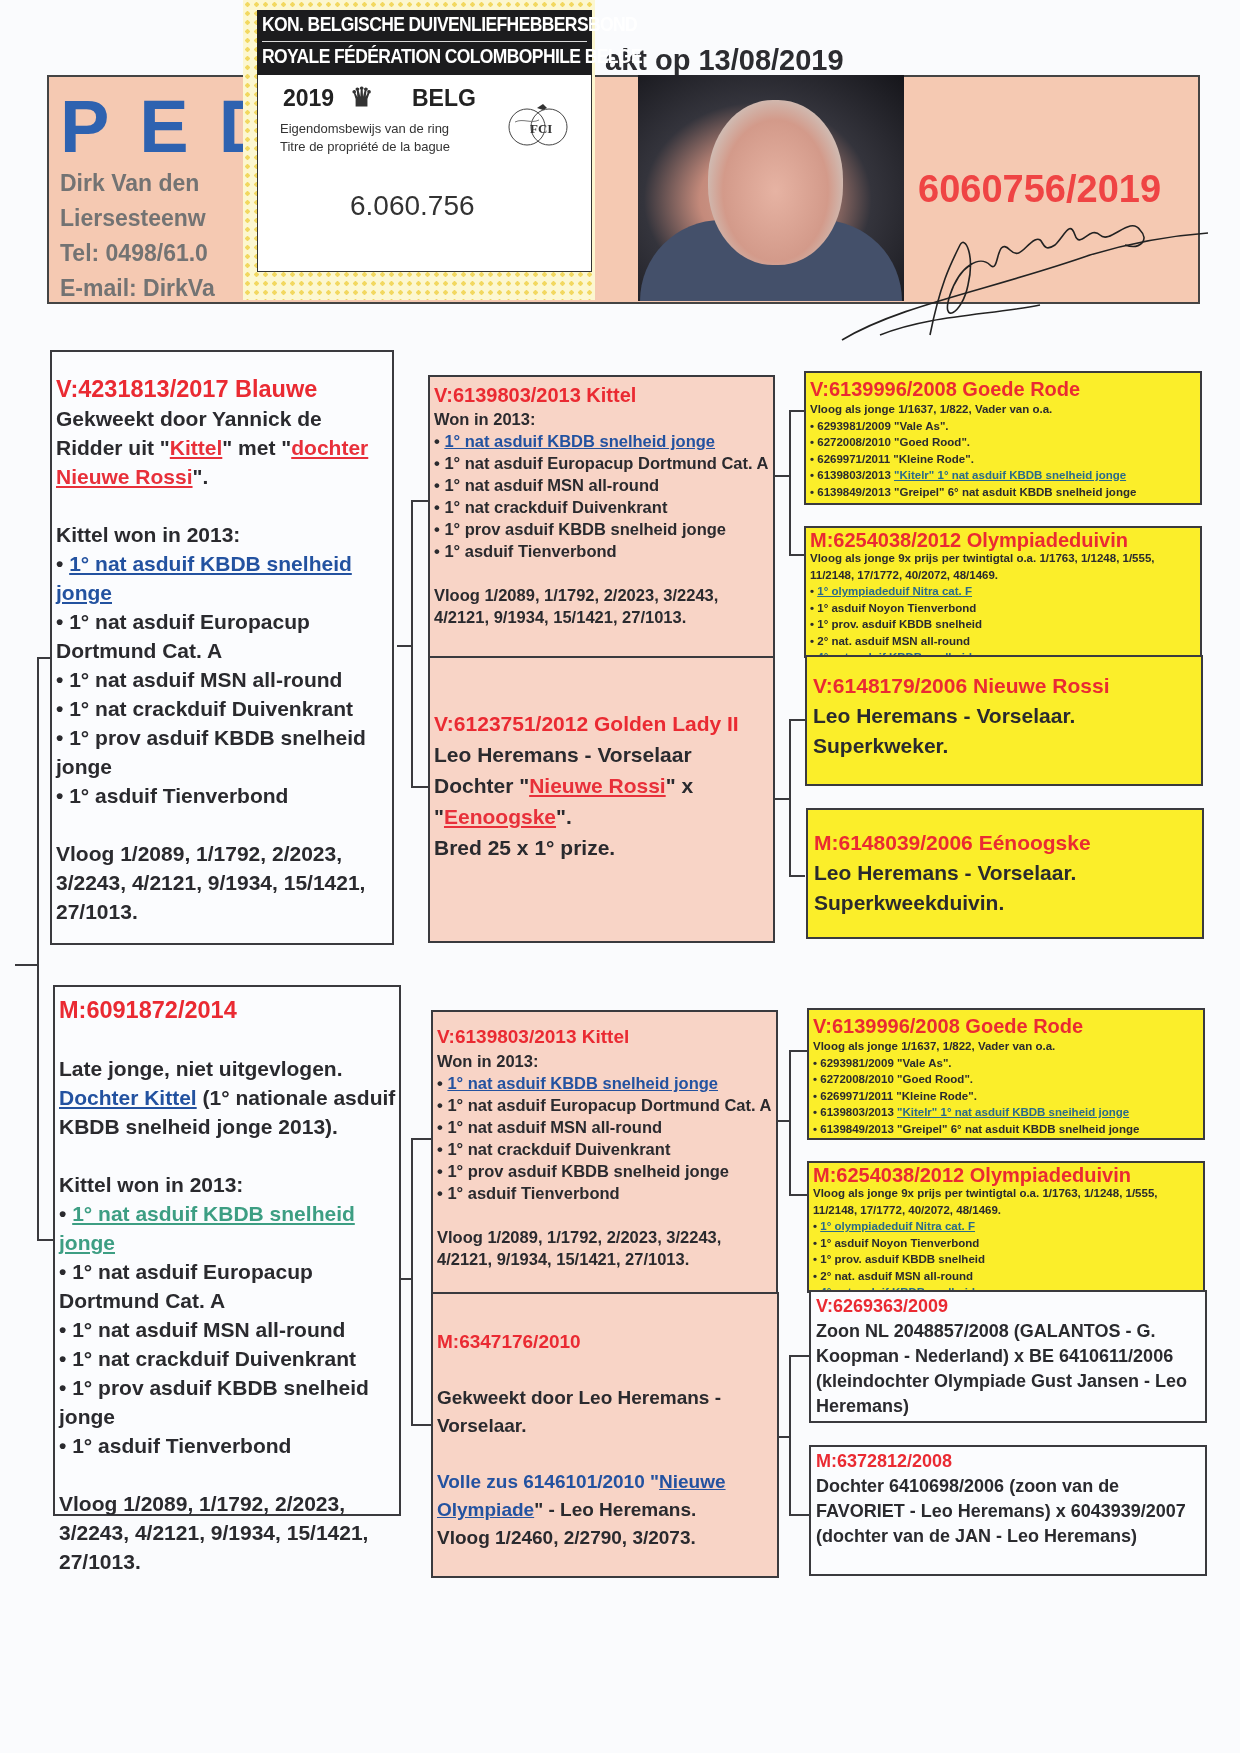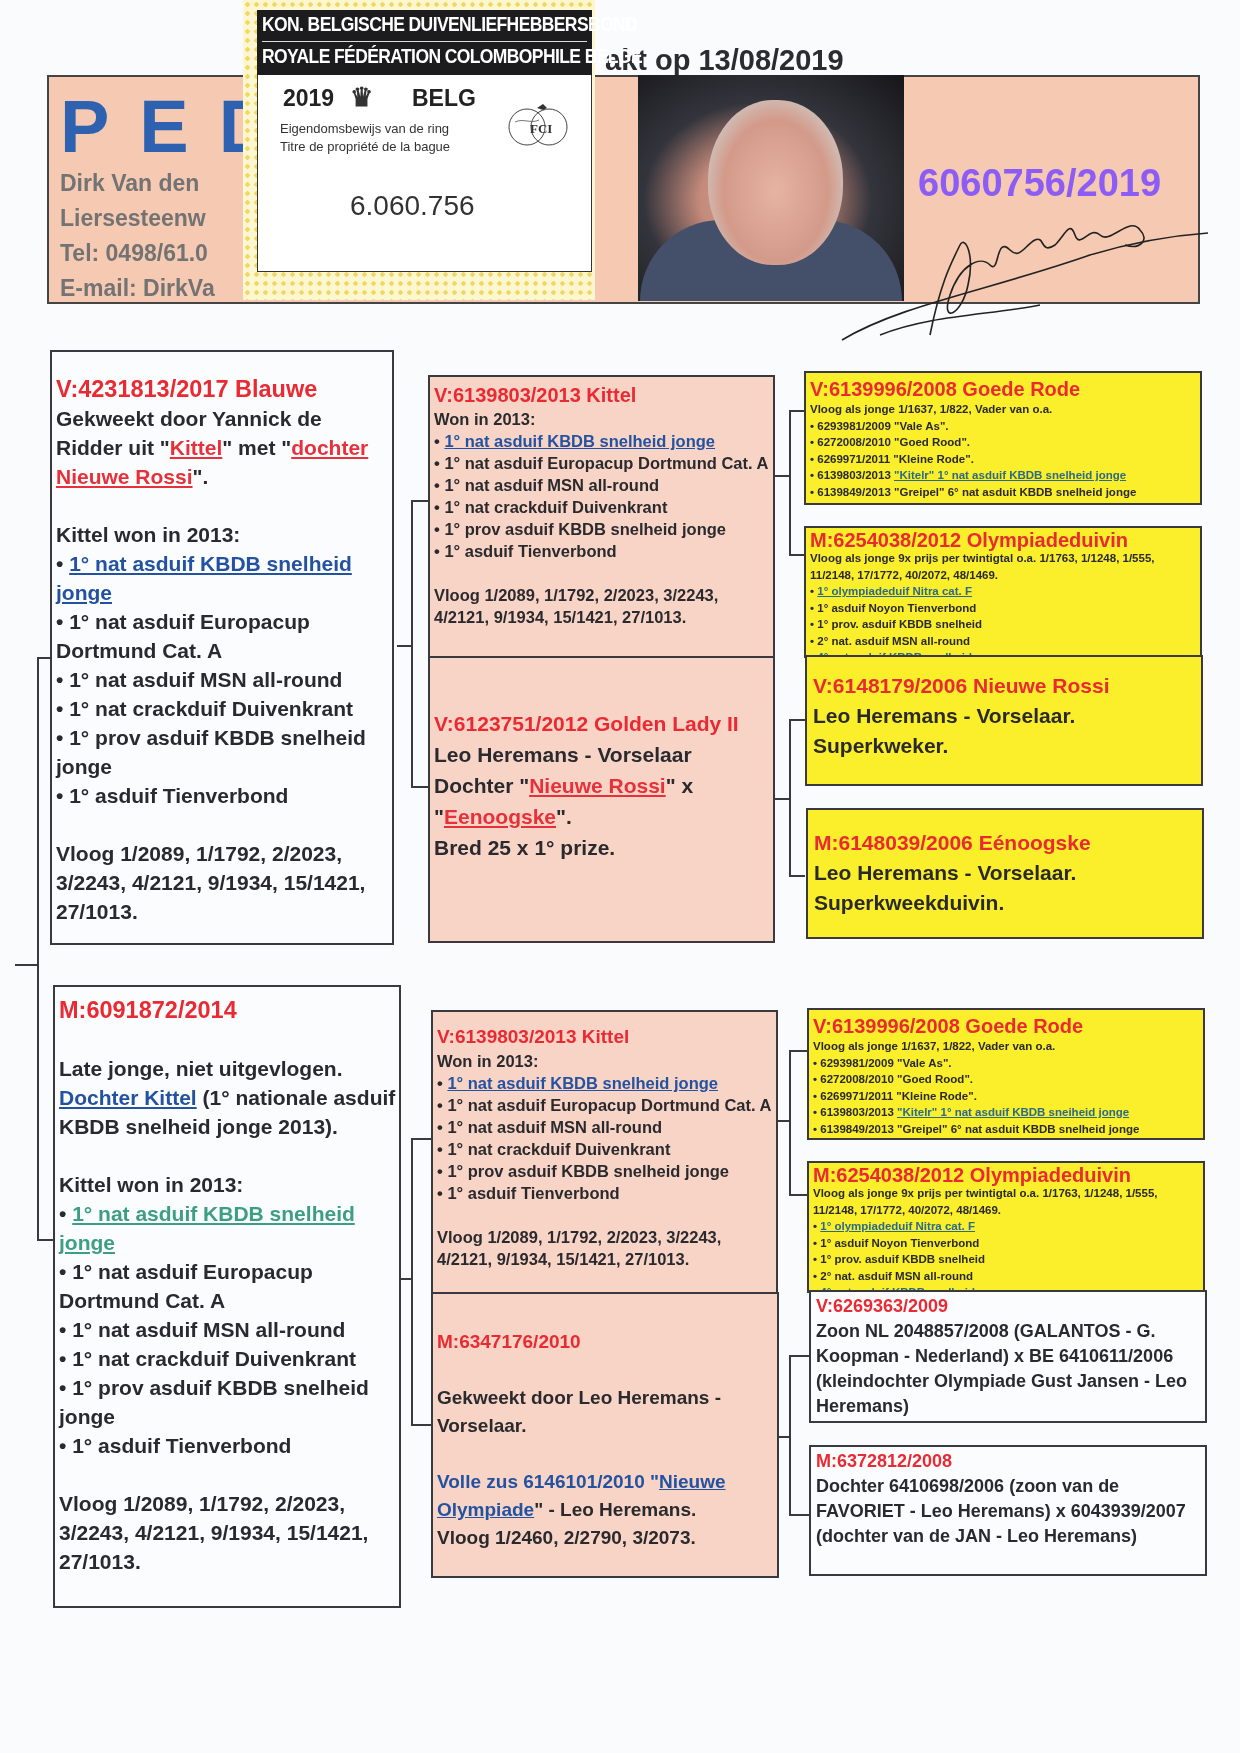--- a/index.html
+++ b/index.html
@@ -22,21 +22,21 @@
   .txt p { margin:0; }
 
   
   #header-date { left:605px; top:28px; font-size:29px; color:#2c2c30;margin-top:16px; }
   #header-panel { left:47px; top:75px; width:1153px; height:229px; background:#f5c9b2; border:2px solid #444; box-sizing:border-box; }
   #ped-title { left:60px; top:84px; font-size:74px; color:#2e62b0; letter-spacing:30px; }
   .contact { position:absolute; left:60px; font-size:23px; color:#737373; white-space:nowrap; }
   #photo { left:638px; top:75px; width:266px; height:226px; background:radial-gradient(ellipse at 45% 55%, #d9a796 0%, #c48a7b 28%, #34343c 55%, #15151a 100%); }
   #photo-shirt { left:640px; top:220px; width:262px; height:81px; background:#44506a; border-radius:120px 120px 0 0; }
   #photo-face { left:708px; top:100px; width:135px; height:165px; border-radius:48%; background:radial-gradient(ellipse at 50% 55%, #e6b3a3 0%, #d39a8a 55%, #cfc8c2 80%, #bdb6b0 100%); }
-  #ring-number { left:918px; top:162px; font-size:38px; color:#8b5cf6; }
+  #ring-number { left:918px; top:168px; font-size:38px; color:#ef4444; }
   #signature { left:840px; top:195px; }
 
   
   #cert { left:243px; top:0px; width:352px; height:300px; background:#fcf7d0;
     background-image:radial-gradient(#f2d860 2px, transparent 2.4px); background-size:9px 9px; }
   #cert-inner { left:257px; top:10px; width:335px; height:262px; background:#fff; border:1.5px solid #333; box-sizing:border-box; }
   #cert-band { left:257px; top:10px; width:335px; height:65px; background:#1c1c1e; }
   .cert-band-line { position:absolute; left:262px; width:325px; color:#fff; font-size:17.5px; font-family:"Liberation Sans", sans-serif; font-weight:bold; letter-spacing:-0.6px; transform:scaleY(1.15); white-space:nowrap; }
   #cert-year { left:283px; top:85px; font-size:23px; color:#222; }
   #cert-belg { left:412px; top:85px; font-size:23px; color:#222; }
@@ -138,21 +138,21 @@
   <p>• <span class="blue-link">1° nat asduif KBDB snelheid jonge</span></p>
   <p>• <span>1° nat asduif Europacup Dortmund Cat. A</span></p>
   <p>• <span>1° nat asduif MSN all-round</span></p>
   <p>• <span>1° nat crackduif Duivenkrant</span></p>
   <p>• <span>1° prov asduif KBDB snelheid jonge</span></p>
   <p>• <span>1° asduif Tienverbond</span></p>
   <p>&nbsp;</p>
   <p>Vloog 1/2089, 1/1792, 2/2023, 3/2243, 4/2121, 9/1934, 15/1421, 27/1013.</p>
 </div>
 
-<div class="box white txt t-big" style="left:53px;top:985px;width:348px;height:623px;padding:8px 0 0 4px">
+<div class="box white txt t-big" style="left:53px;top:985px;width:348px;height:531px;padding:8px 0 0 4px">
   <p class="red title-big">M:6091872/2014</p>
   <p>&nbsp;</p>
   <p>Late jonge, niet uitgevlogen.</p>
   <p><span class="blue-link">Dochter Kittel</span><span> (1° nationale asduif KBDB snelheid jonge 2013).</span></p>
   <p>&nbsp;</p>
   <p>Kittel won in 2013:</p>
   <p>• <span class="green-link">1° nat asduif KBDB snelheid jonge</span></p>
   <p>• <span>1° nat asduif Europacup Dortmund Cat. A</span></p>
   <p>• <span>1° nat asduif MSN all-round</span></p>
   <p>• <span>1° nat crackduif Duivenkrant</span></p>

